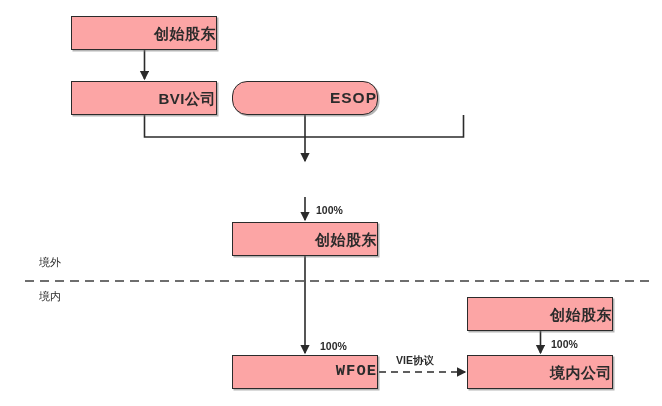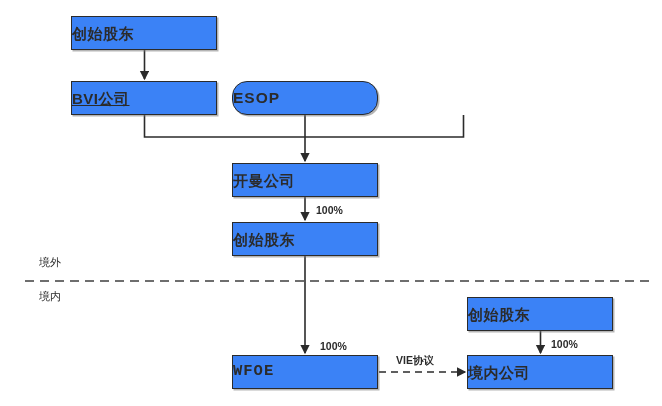--- a/index.html
+++ b/index.html
@@ -22,26 +22,26 @@
     position: absolute;
     left: 0;
     top: 0;
     width: 662px;
     height: 406px;
     pointer-events: none;
   }
   .node {
     position: absolute;
     box-sizing: border-box;
-    background: #3b82f6;
+    background: #fca5a5;
     border: 1.6px solid #2b2b2b;
     box-shadow: 1.5px 1.5px 0 0 rgba(120,120,120,0.55);
     display: flex;
     align-items: center;
-    justify-content: flex-start;
+    justify-content: flex-end;
     color: #2b2b2b;
     font-weight: bold;
     letter-spacing: 0.5px;
     z-index: 3;
   }
   .node .node-label {
     font-size: 15px;
     line-height: 1;
     white-space: nowrap;
   }
@@ -117,32 +117,29 @@
 
     <g>
       <line id="divider-line" x1="25" y1="281" x2="655" y2="281" stroke="#6e6e6e" stroke-width="1.8" stroke-dasharray="9 6"></line>
     </g>
   </svg>
 
   <div class="node" style="left:71px; top:16px; width:146px; height:34px;">
     <span class="node-label">创始股东</span>
   </div>
 
-  <div class="node" style="left:71px; top:81px; width:146px; height:34px;text-decoration:underline;">
+  <div class="node" style="left:71px; top:81px; width:146px; height:34px;">
     <span class="node-label">BVI公司</span>
   </div>
 
   <div class="node latin" style="left:232px; top:81px; width:146px; height:34px;border-radius:15px;">
     <span class="node-label">ESOP</span>
   </div>
 
 
-  <div class="node" style="left:232px; top:163px; width:146px; height:34px;">
-    <span class="node-label">开曼公司</span>
-  </div>
 
   <div class="node" style="left:232px; top:222px; width:146px; height:34px;">
     <span class="node-label">创始股东</span>
   </div>
 
   <div class="node latin" style="left:232px; top:355px; width:146px; height:34px;font-family:Liberation Mono, monospace;">
     <span class="node-label">WFOE</span>
   </div>
 
   <div class="node" style="left:467px; top:297px; width:146px; height:34px;">

